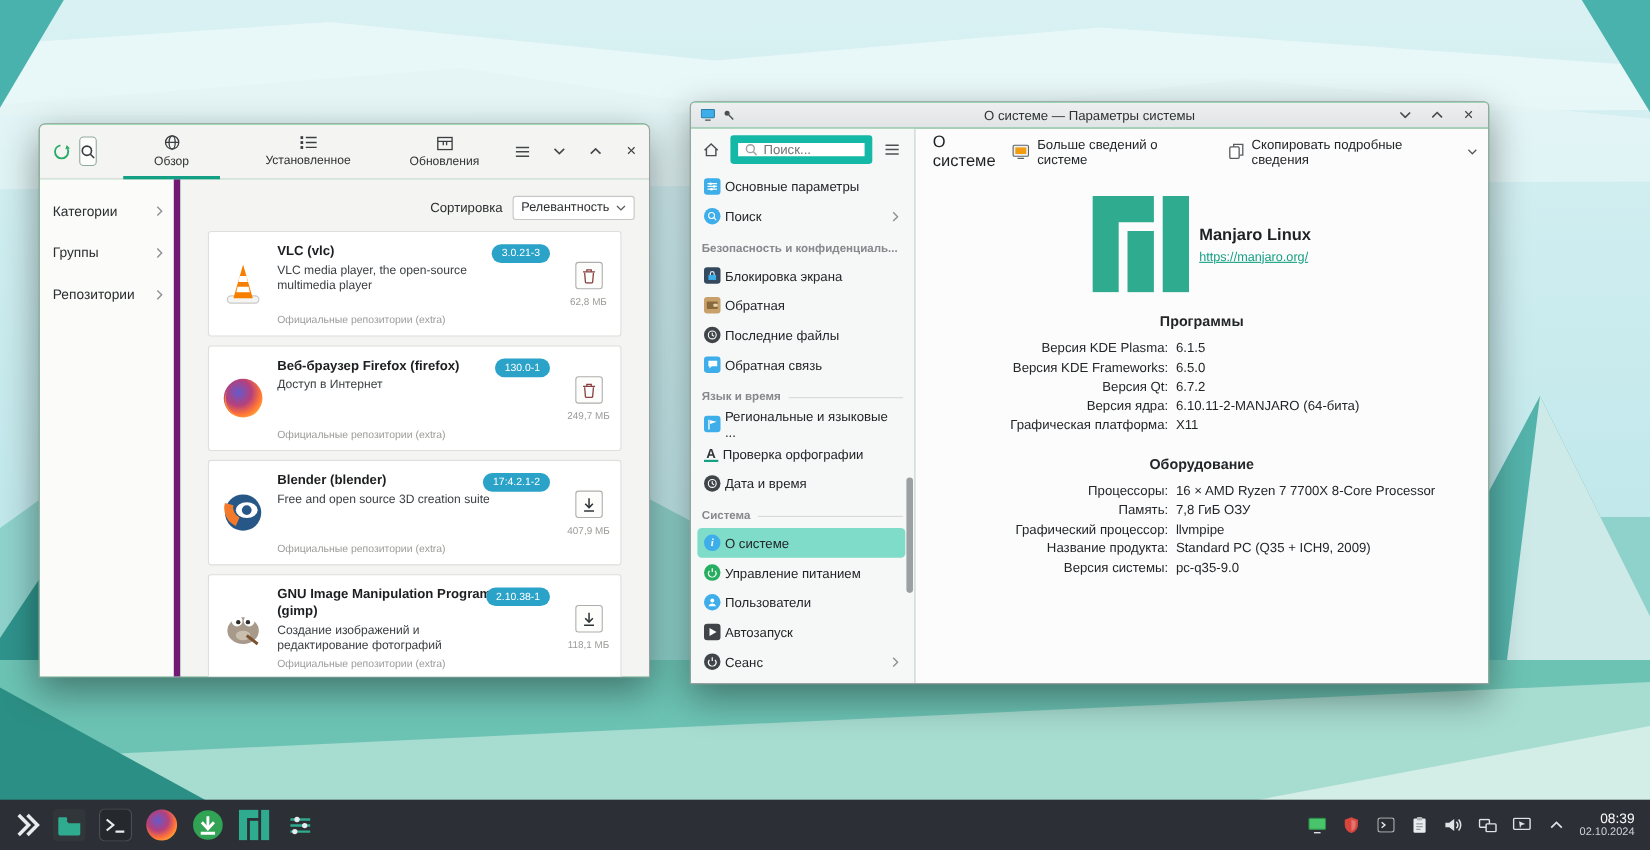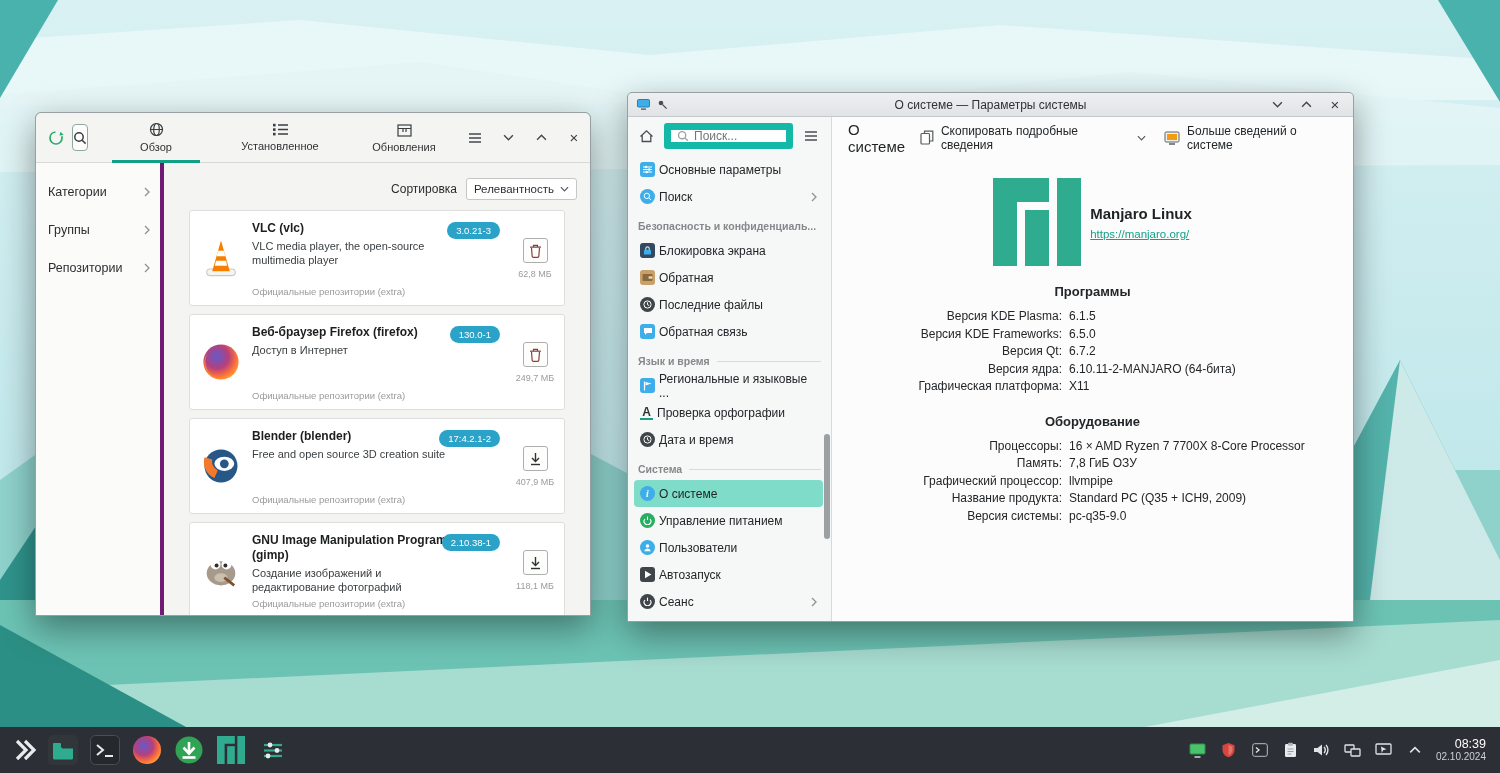--- a/index.html
+++ b/index.html
@@ -23,21 +23,21 @@
               background:#fdfdfc; display:flex; align-items:center; justify-content:center; color:#3a3e41; }
   .p-tabs { display:flex; margin-left:6px; height:50px; }
   .p-tab { width:124px; display:flex; flex-direction:column; align-items:center; justify-content:center;
            gap:4px; font-size:11px; color:#2f3234; position:relative; }
   .p-tab.active::after { content:""; position:absolute; bottom:0; left:18px; right:18px; height:3px; background:#14a085; }
   .p-hright { margin-left:auto; display:flex; align-items:center; gap:15px; color:#43484b; }
   .wbtn { width:18px; height:18px; display:flex; align-items:center; justify-content:center; }
   .xglyph { font-size:15px; line-height:1; color:#3a3e41; }
 
   .p-body { display:flex; height:453px; }
-  .p-side { width:128px; background:#fbfbfa; border-right:4px solid #701a75; padding-top:10px; }
+  .p-side { width:128px; background:#fbfbfa; border-right:6px solid #701a75; padding-top:10px; }
   .side-item { height:38px; display:flex; align-items:center; padding:0 10px 0 12px;
                font-size:12.5px; color:#2b2e30; }
   .side-item .chev { margin-left:auto; color:#8e9294; }
   .p-main { flex:1; background:#f4f4f2; padding:0 12px 0 25px; overflow:hidden; }
   .p-sort { display:flex; justify-content:flex-end; align-items:center; gap:9px; margin:15px 1px 10px 0; }
   .p-sort-label { font-size:12px; color:#2b2e30; }
   .p-sort-select { display:flex; align-items:center; gap:6px; background:#fff; border:1px solid #c6c6c4;
                    border-radius:3px; padding:4px 7px; font-size:11.5px; color:#2b2e30; }
   .p-cards { padding-right:13px; }
   .pcard { position:relative; background:#fff; border:1px solid #dededc; border-radius:3px;
@@ -606,41 +606,41 @@
 
       <span class="s-scroll"></span>
     </div>
 
     <div class="sys-content">
       <div class="c-toolbar">
         <span class="page-title">О системе</span>
         <div class="c-actions">
           <span class="tb-btn">
             <span>
+              <svg width="16" height="14" viewBox="0 0 16 14">
+                  <rect x="1" y="1" width="14" height="10" rx="1.2" fill="#eef1f2" stroke="#5a6064"></rect>
+                  <rect x="3" y="3" width="10" height="6" fill="#f39c12"></rect>
+                  <line x1="5" y1="13" x2="11" y2="13" stroke="#5a6064" stroke-width="1.3"></line>
+                </svg>
+            </span>
+            <span>Больше сведений о системе</span>
+          </span>
+          <span class="tb-btn">
+            <span>
               <svg width="14" height="15" viewBox="0 0 14 15">
                   <rect x="1" y="3.5" width="8.5" height="10.5" rx="1" fill="#fff" stroke="#575c5f" stroke-width="1.2"></rect>
                   <path d="M4.5 3.5 V1.2 H12.8 V11 H10" fill="none" stroke="#575c5f" stroke-width="1.2"></path>
                 </svg>
             </span>
             <span>Скопировать подробные сведения</span>
             <span style="color:#55595c">
                 <svg width="9" height="6">
                   <use href="#sy-chd"></use>
                 </svg>
               </span>
-          </span>
-          <span class="tb-btn">
-            <span>
-              <svg width="16" height="14" viewBox="0 0 16 14">
-                  <rect x="1" y="1" width="14" height="10" rx="1.2" fill="#eef1f2" stroke="#5a6064"></rect>
-                  <rect x="3" y="3" width="10" height="6" fill="#f39c12"></rect>
-                  <line x1="5" y1="13" x2="11" y2="13" stroke="#5a6064" stroke-width="1.3"></line>
-                </svg>
-            </span>
-            <span>Больше сведений о системе</span>
           </span>
         </div>
       </div>
 
       <div class="about">
         <span style="color:#2fab8f">
           <svg width="88" height="88" viewBox="0 0 44 44">
               <use href="#sy-manjaro"></use>
             </svg>
         </span>

